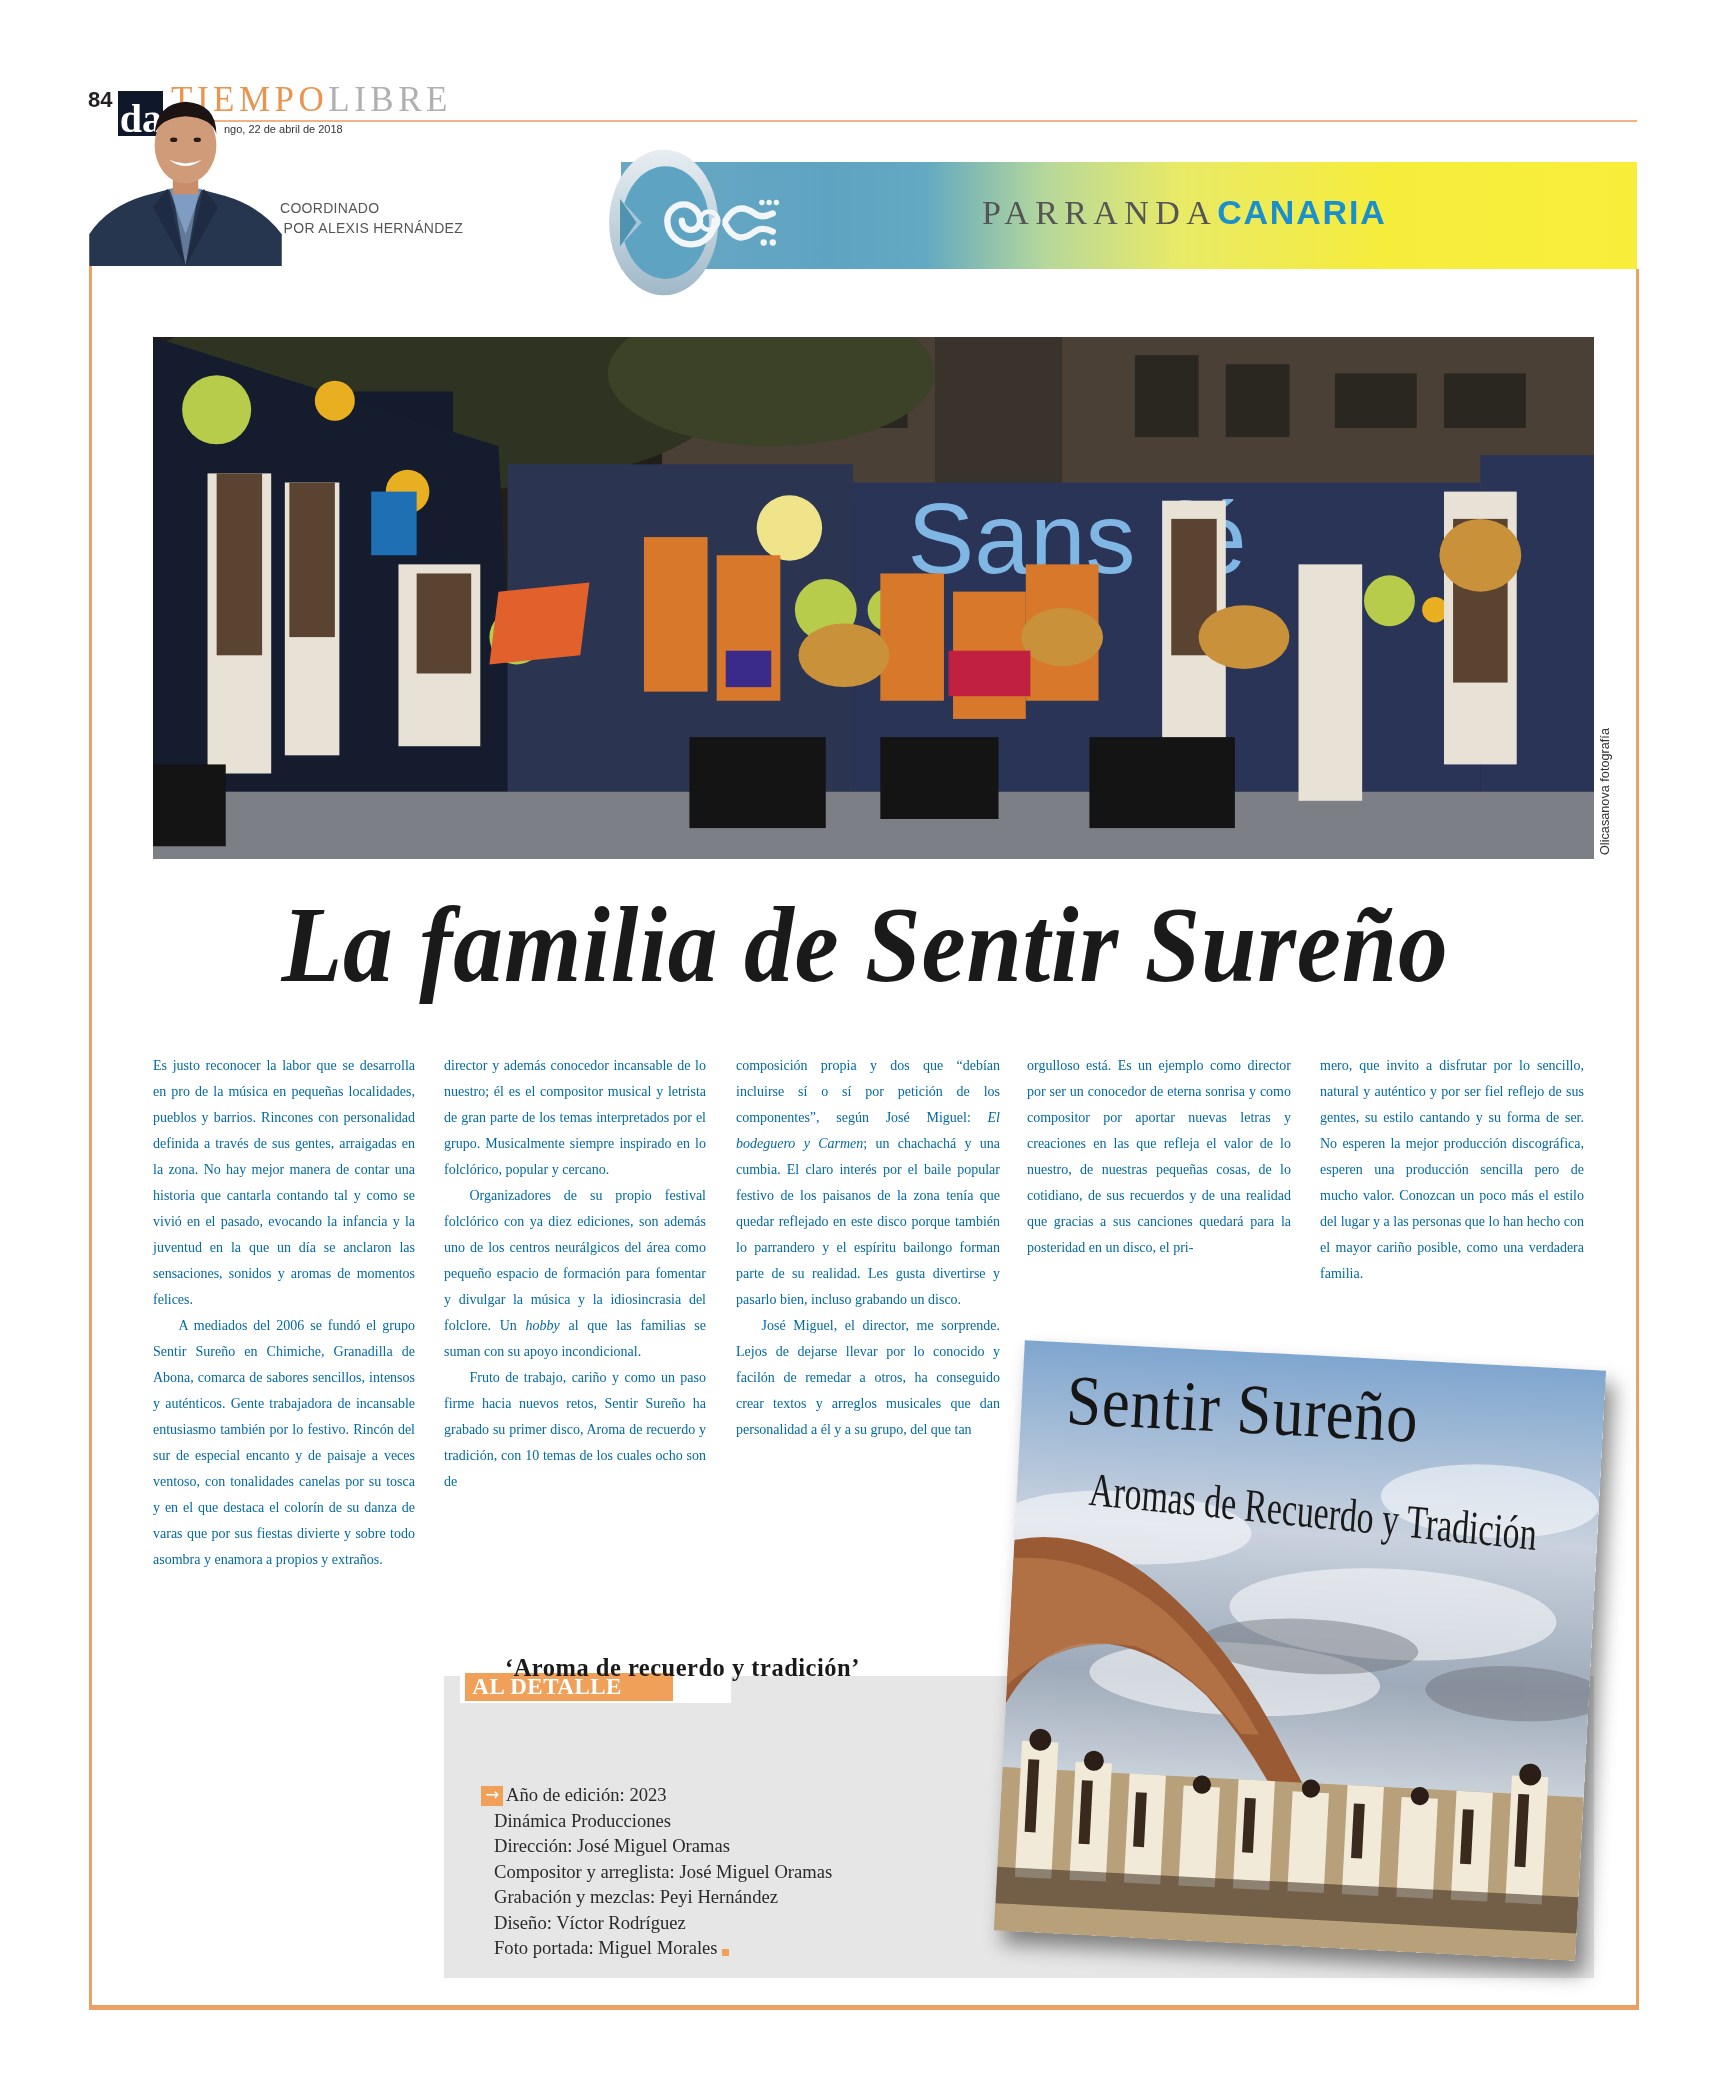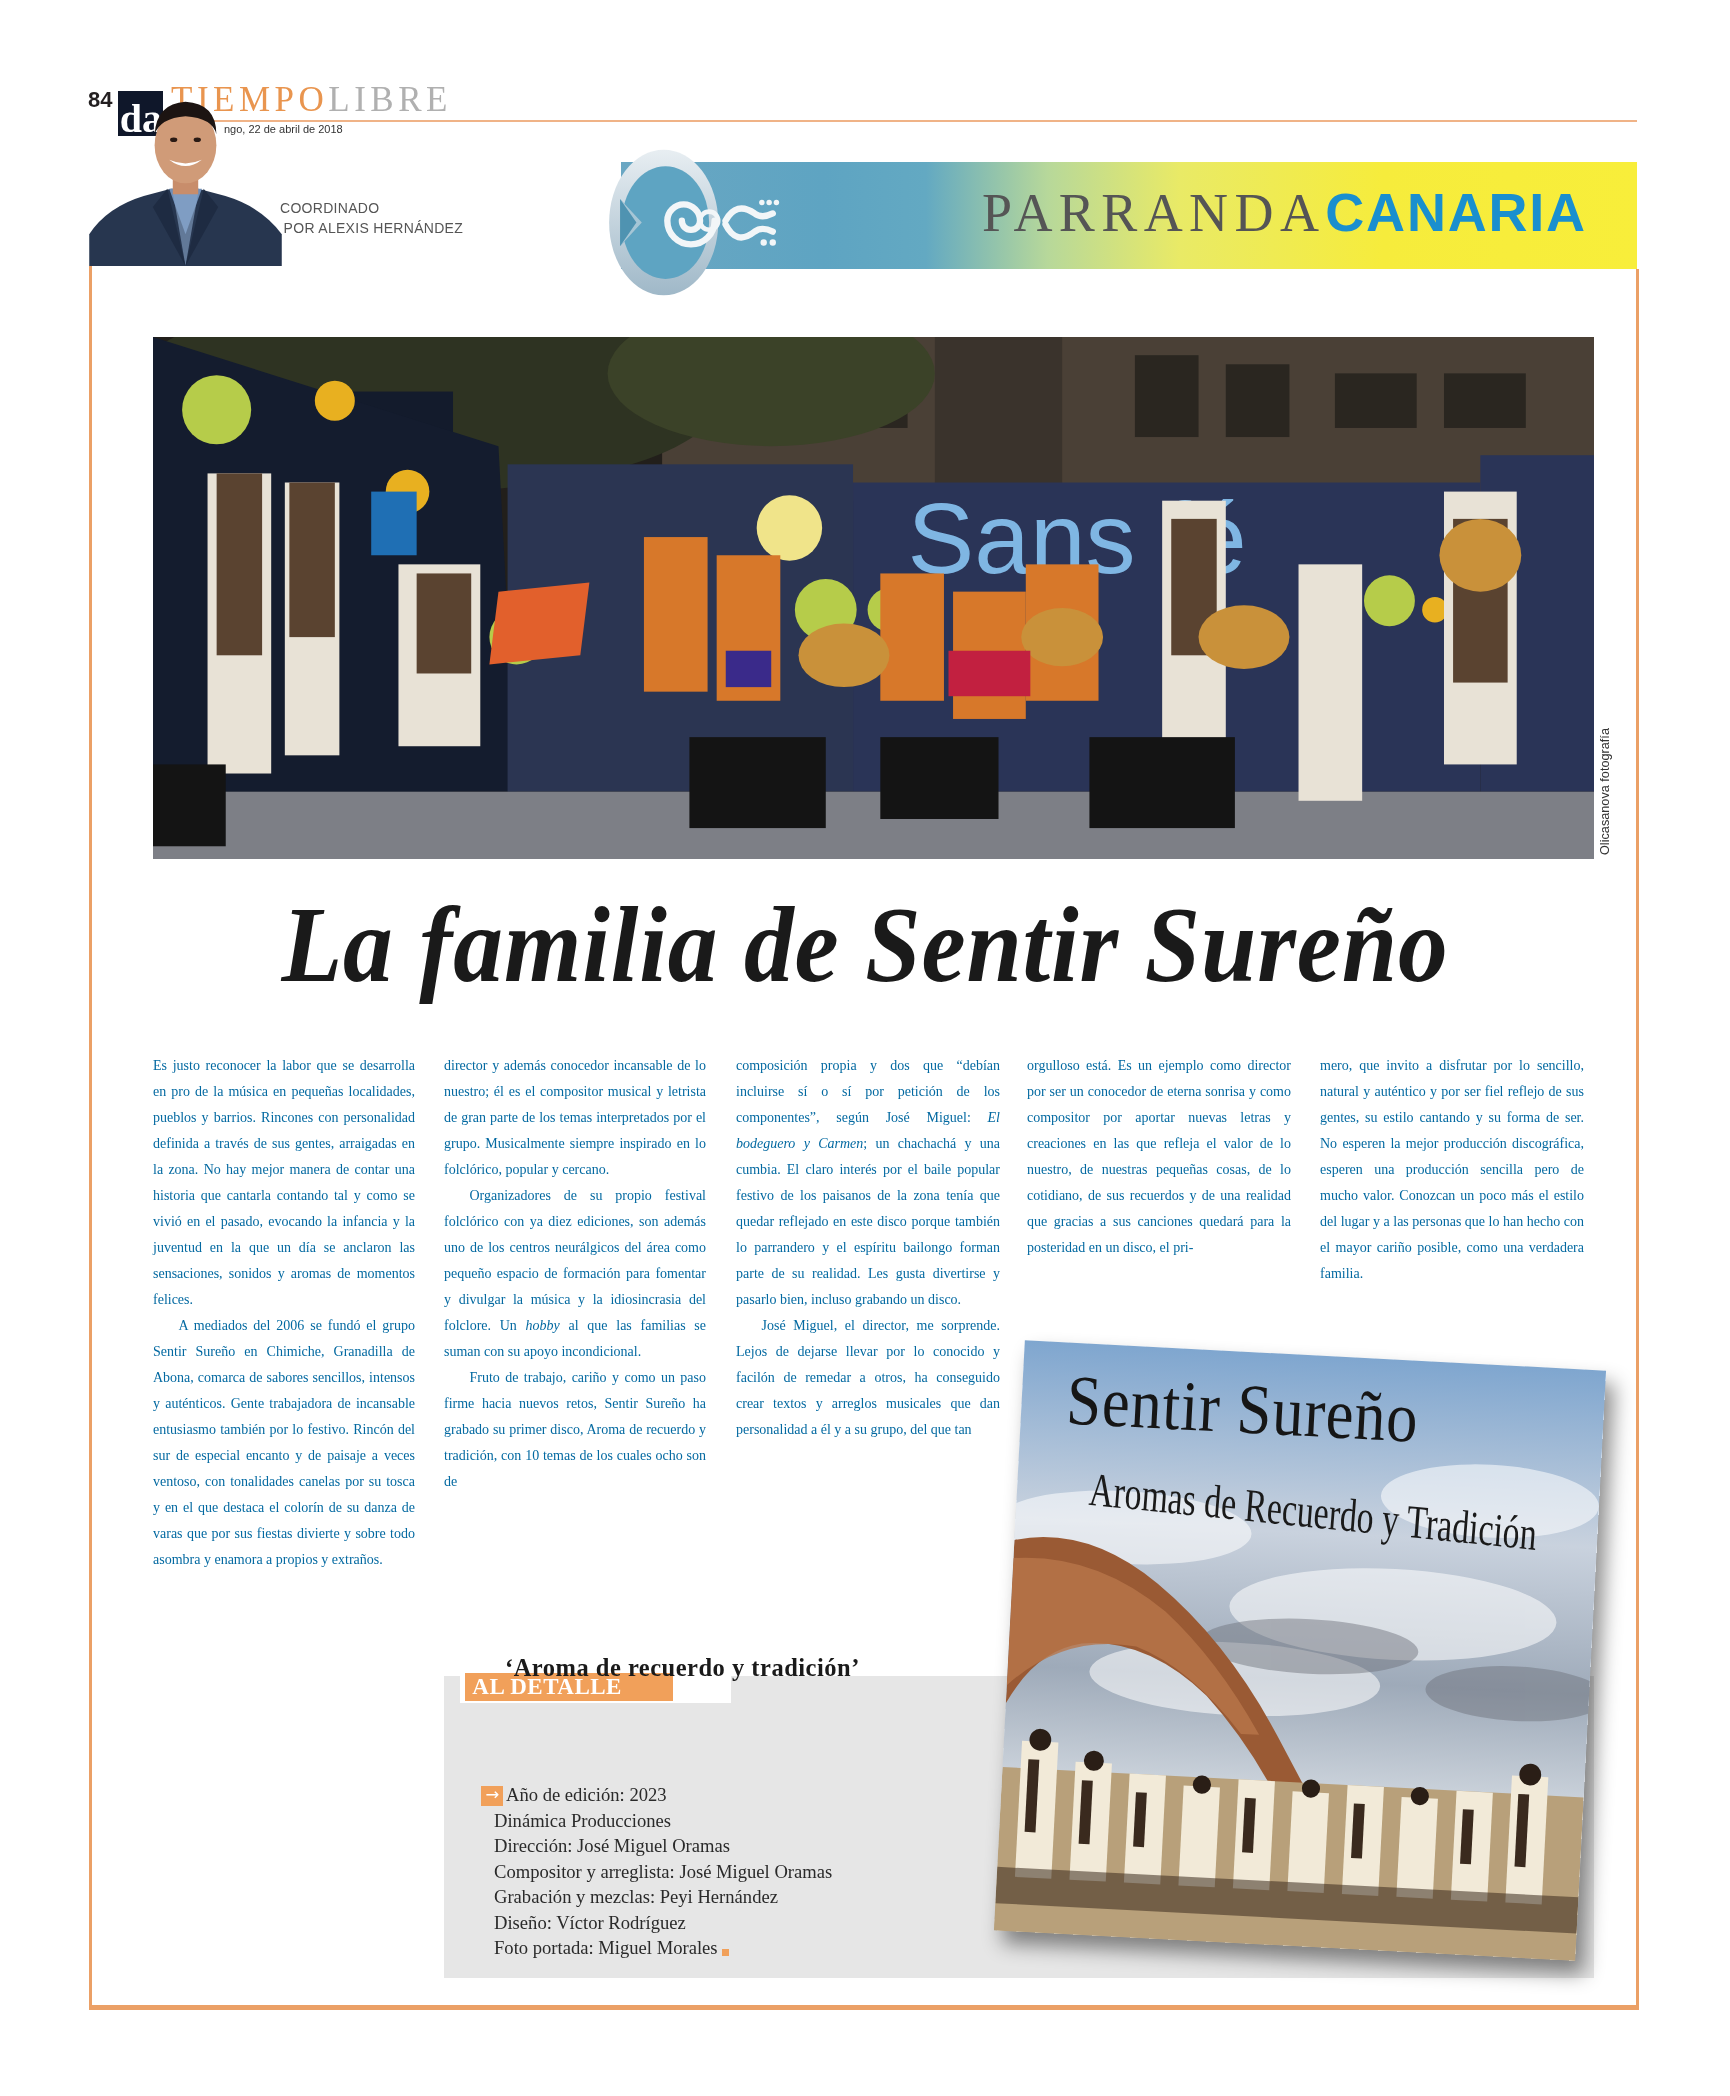--- a/index.html
+++ b/index.html
@@ -16,21 +16,21 @@
     .date-line { position: absolute; left: 224px; top: 123px; font-family: "Liberation Sans", sans-serif; font-size: 11px; color: #333; }
 
     .portrait { position: absolute; left: 89px; top: 98px; width: 193px; height: 168px; overflow: hidden; }
     .coord { position: absolute; left: 280px; top: 198px; font-family: "Liberation Sans", sans-serif; font-size: 14px; color: #555; line-height: 20px; letter-spacing: 0.3px; }
     .coord span { display: block; }
     .coord span + span { padding-left: 3.6px; }
 
     
     .banner { position: absolute; left: 621px; top: 162px; width: 1016px; height: 107px; background: linear-gradient(90deg, #6aa7c3 0%, #5ea4c2 20%, #63a9c2 30%, #b7d89a 42%, #e9ea66 55%, #f6ec3c 75%, #f8ee3a 100%); }
     .banner-logo { position: absolute; left: 600px; top: 148px; width: 191px; height: 150px; }
-    .banner-text { position: absolute; left: 982px; top: 187px; font-size: 54px; letter-spacing: 6.4px; line-height: 51px; white-space: nowrap; }
+    .banner-text { position: absolute; left: 982px; top: 187px; font-size: 34px; letter-spacing: 6.4px; line-height: 51px; white-space: nowrap; }
     .banner-text .p1 { font-family: "Liberation Serif", serif; color: #555; }
     .banner-text .p2 { font-family: "Liberation Sans", sans-serif; font-weight: bold; color: #1a8fce; letter-spacing: 1.8px; }
 
     
     .frame-left { position: absolute; left: 89px; top: 266px; width: 2.7px; height: 1744px; background: #eba066; }
     .frame-right { position: absolute; left: 1636px; top: 269px; width: 2.7px; height: 1741px; background: #eba066; }
     .frame-bottom { position: absolute; left: 89px; top: 2005px; width: 1549px; height: 4.5px; background: #eba066; }
 
     
     .photo { position: absolute; left: 153px; top: 337px; width: 1441px; height: 522px; overflow: hidden; background: #1c1a17; }

